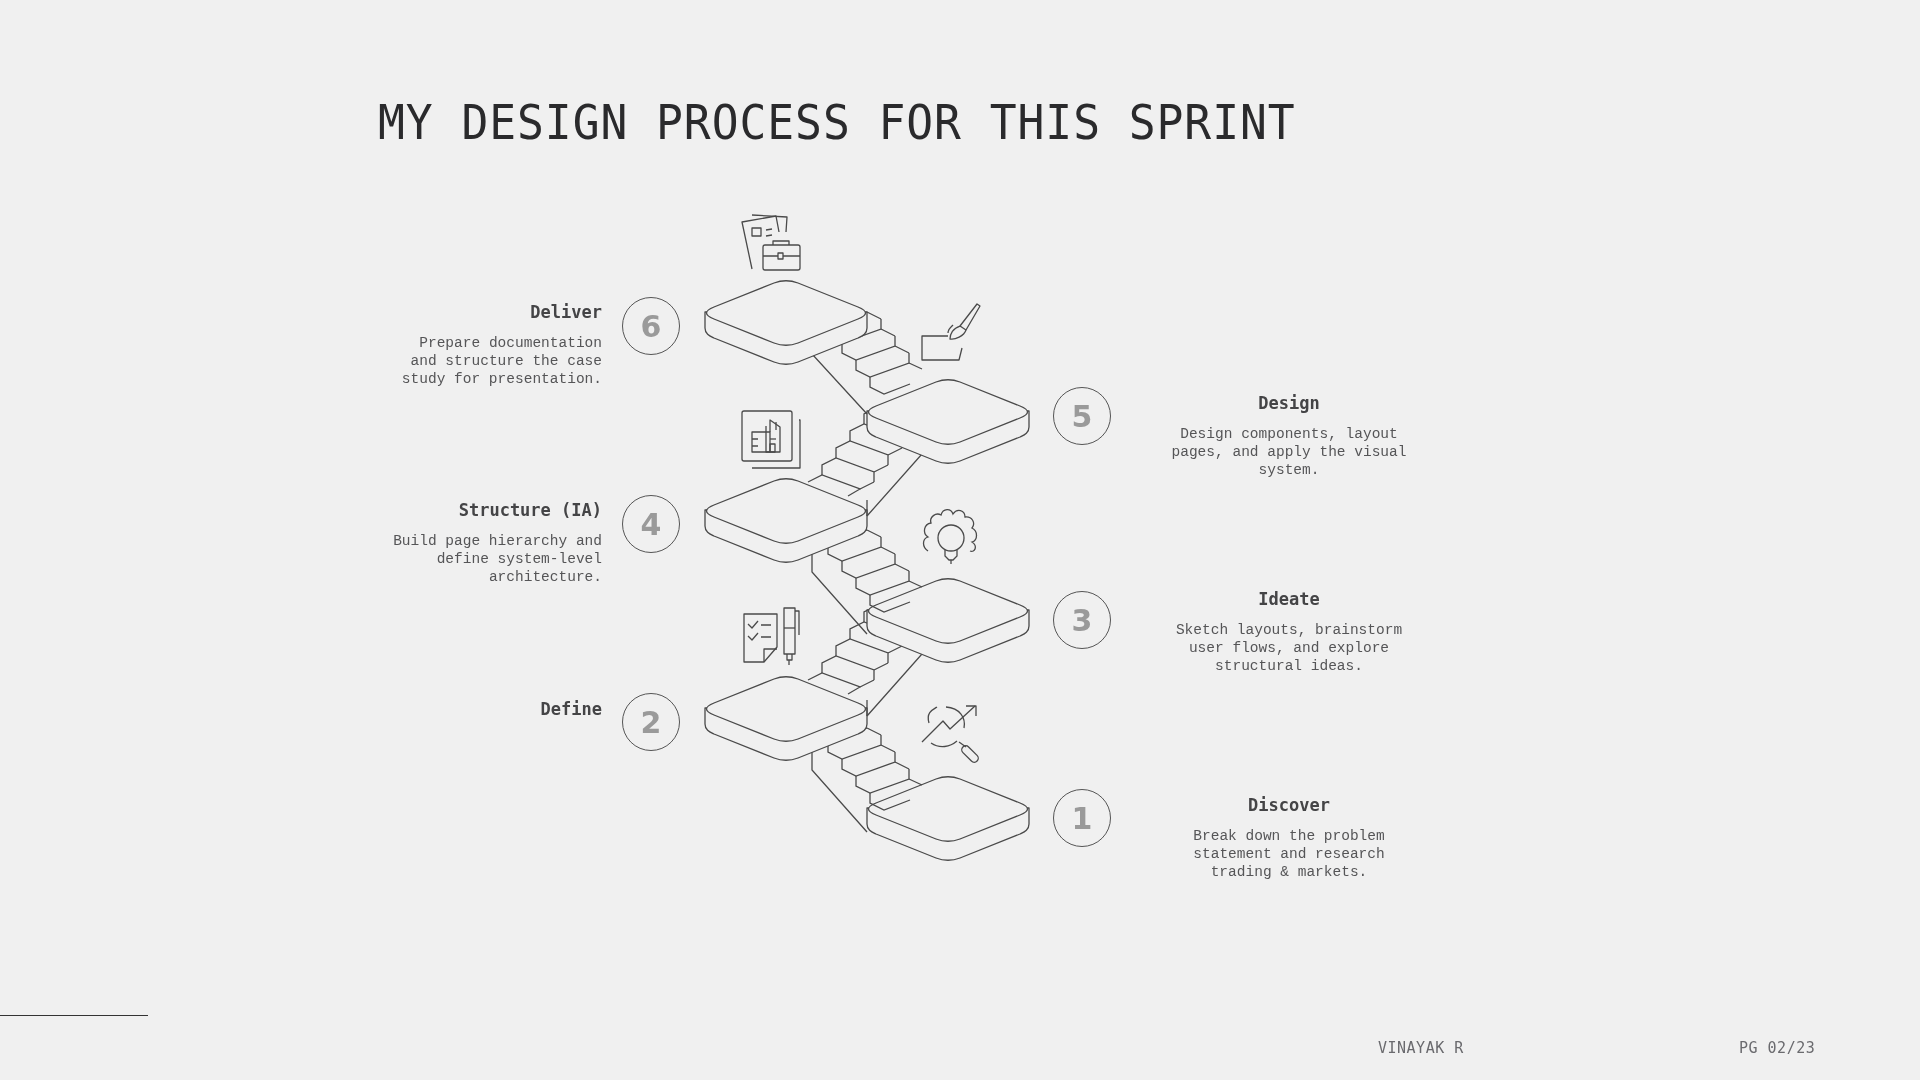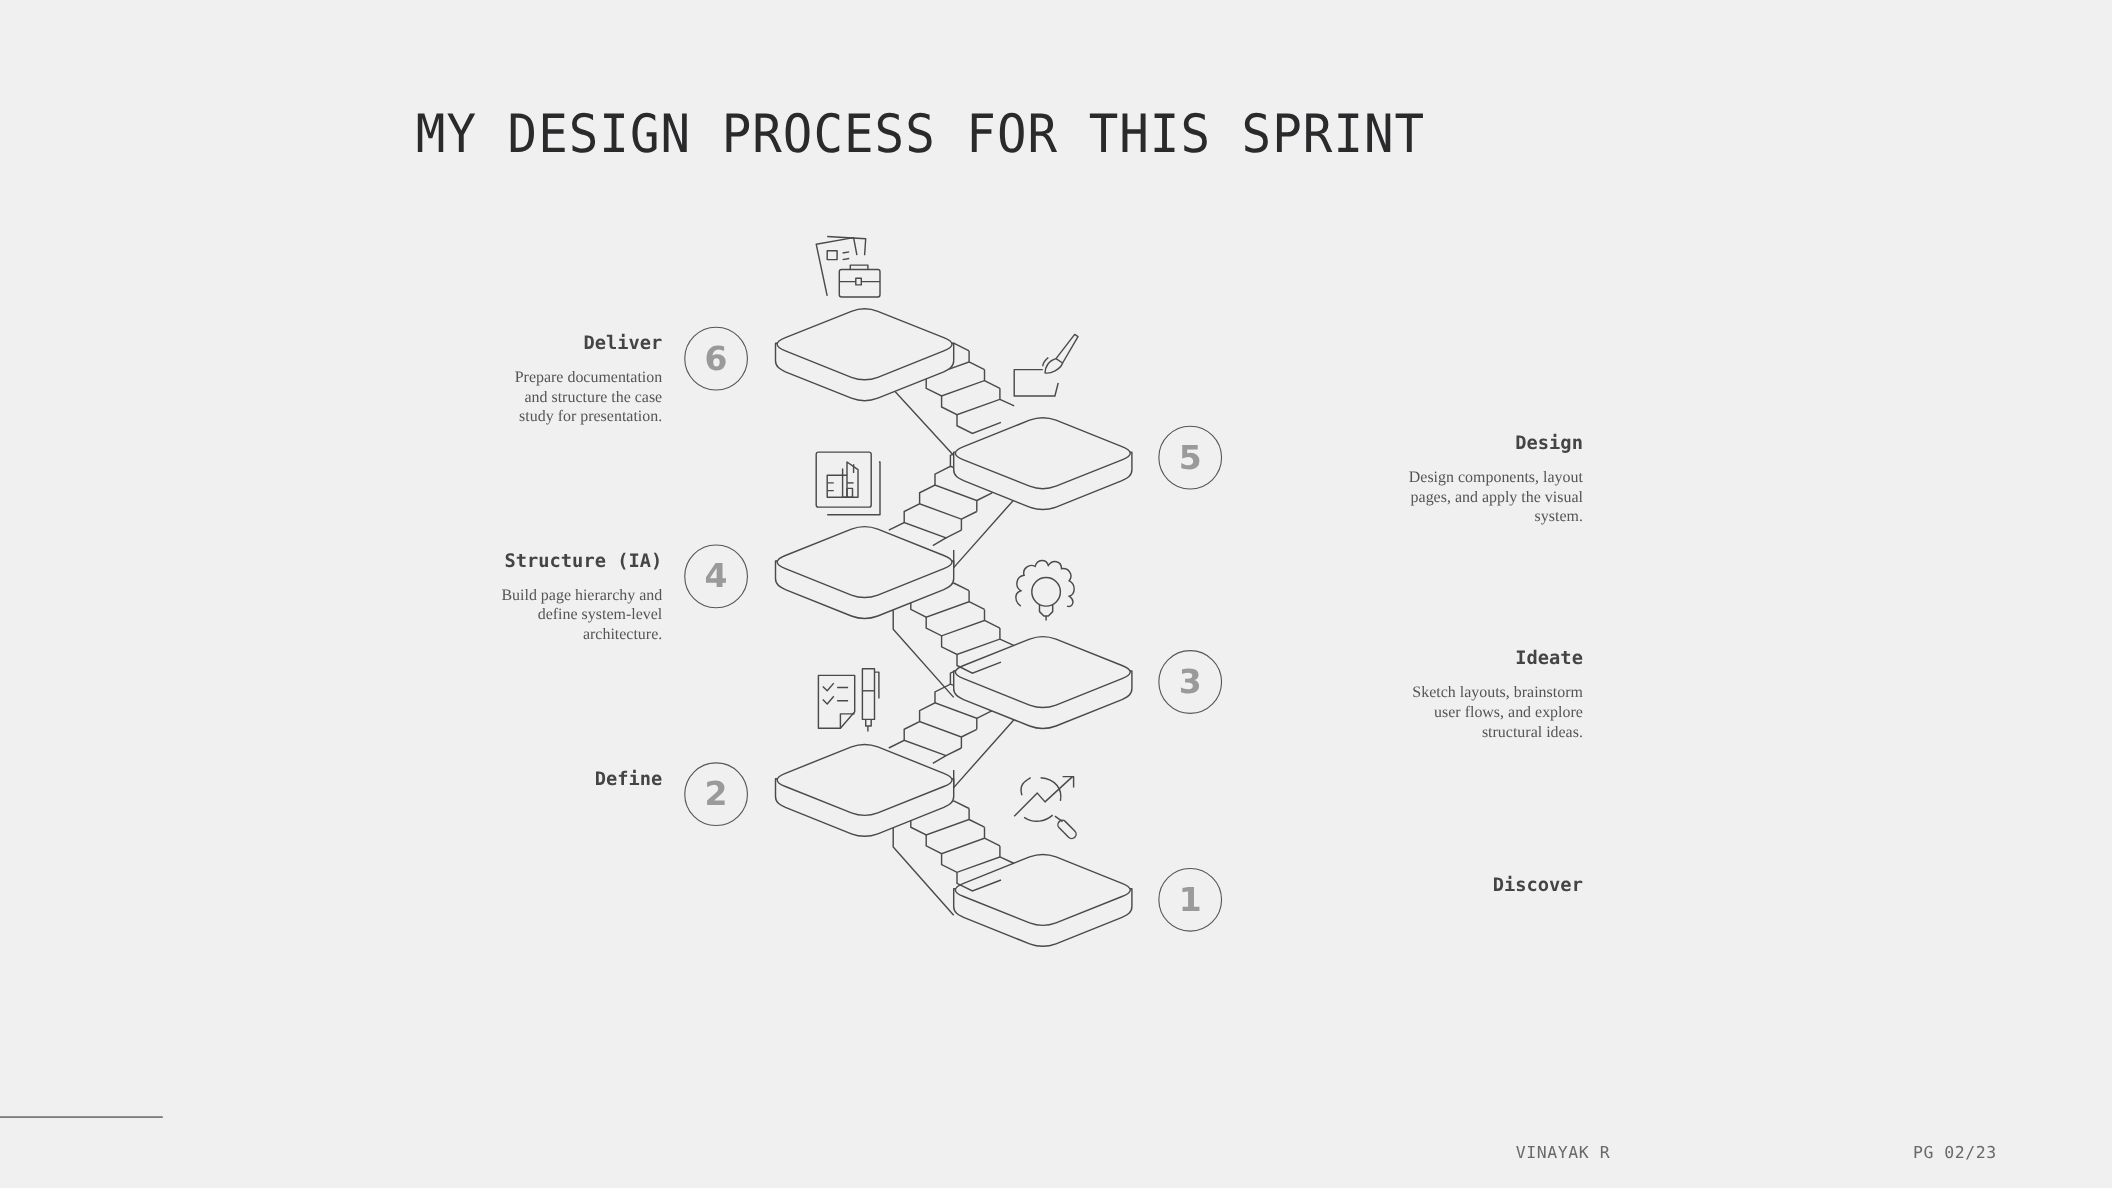--- a/index.html
+++ b/index.html
@@ -12,28 +12,28 @@
   .title {
     position: absolute; left: 378px; top: 92px;
     font-family: "DejaVu Sans Mono", "Liberation Mono", monospace;
     font-size: 48px; letter-spacing: 1px; font-weight: 400;
     color: #2a2a2c; margin: 0; line-height: 60px;
     transform: scaleX(0.93); transform-origin: left center;
   }
   .diagram { position: absolute; left: 0; top: 0; width: 1920px; height: 1080px; }
   .step { position: absolute; width: 300px; }
   .step.left { text-align: right; }
-  .step.right { text-align: right; }
+  .step.right { text-align: center; }
   .step-name {
     font-size: 17px; font-weight: bold; color: #444446; line-height: 24px; margin: 0;
     font-family: "DejaVu Sans Mono", "Liberation Mono", monospace;
   }
   .step-desc {
     font-size: 14.5px; color: #555557; line-height: 18px; margin-top: 10px; white-space: pre-line;
-    font-family: Liberation Serif, serif;
+    font-family: Liberation Mono, monospace;
   }
   .num-circle {
     position: absolute; width: 58px; height: 58px; border: 1.5px solid #555;
     border-radius: 50%; display: flex; align-items: center; justify-content: center;
     font-size: 30px; font-weight: bold; color: #9a9a9a; box-sizing: border-box;
     font-family: "DejaVu Sans", sans-serif;
   }
   .footer-line { position: absolute; left: 0; top: 1015px; width: 148px; height: 0; border-top: 1.5px solid #333; }
   .footer-brand { position: absolute; left: 80px; top: 1038px; font-size: 16px; color: #2a2a2c; letter-spacing: 0.5px; margin-top: 44px; }
   .footer-author { position: absolute; left: 1378px; top: 1039px; font-size: 15px; color: #6a6a6e; letter-spacing: 0.5px; }
@@ -240,18 +240,21 @@
 </div>
 
 <div class="step left" style="left: 302px; top: 697px;">
   <div class="step-name">Define</div>
 </div>
 <div class="num-circle" style="left: 622px; top: 693px;">2</div>
 
 <div class="num-circle" style="left: 1053px; top: 789px;">1</div>
 <div class="step right" style="left: 1139px; top: 793px;">
   <div class="step-name">Discover</div>
+  <div class="step-desc">Break down the problem
+statement and research
+trading &amp; markets.</div>
 </div>
 
 <div class="footer-line"></div>
 <div class="footer-brand">PLYWISE</div>
 <div class="footer-author">VINAYAK R</div>
 <div class="footer-page">PG 02/23</div>
 
 </body></html>

